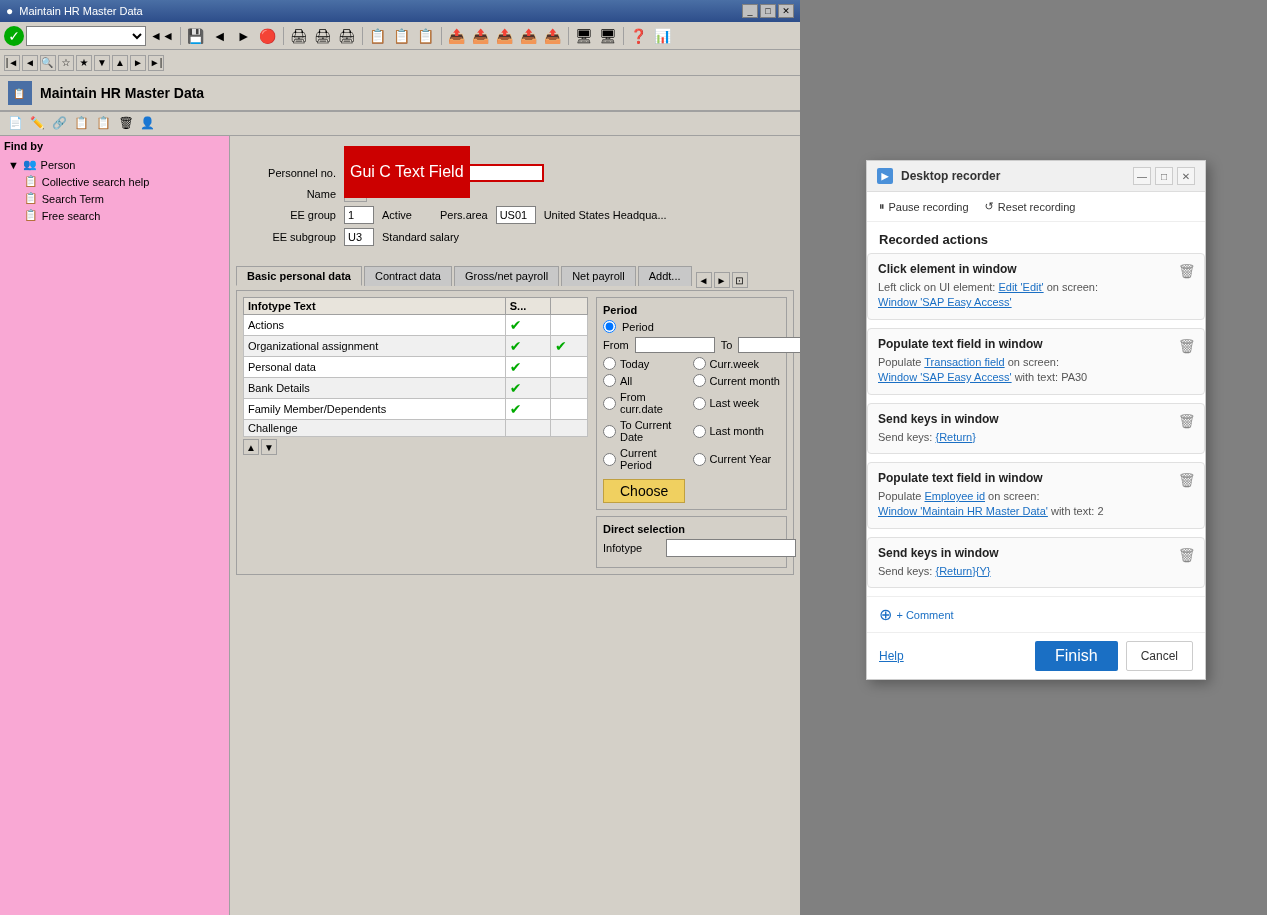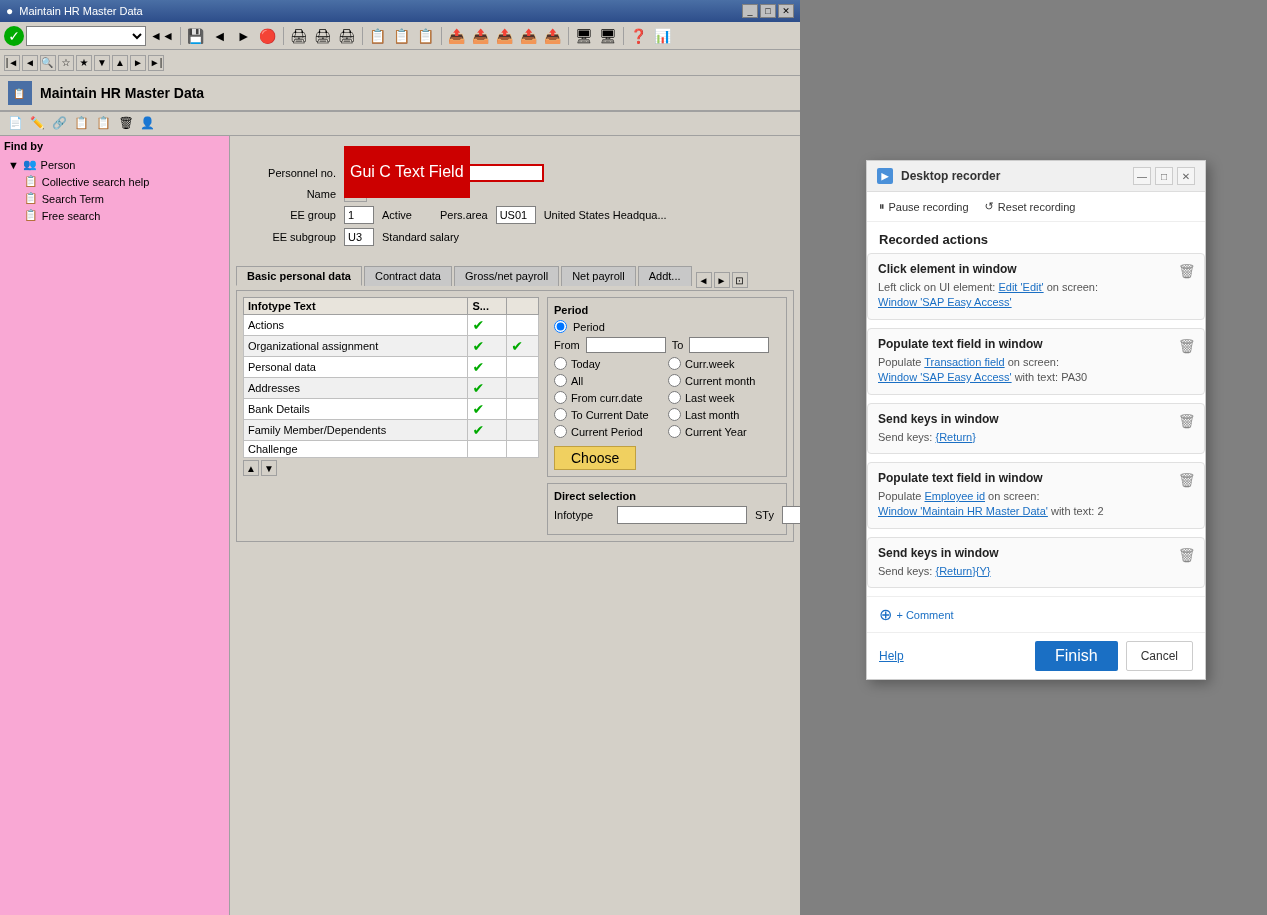--- a/index.html
+++ b/index.html
@@ -273,25 +273,20 @@
                   <td>Organizational assignment</td>
                   <td><span class="check-green">✔</span></td>
                   <td><span class="check-green">✔</span></td>
                 </tr>
                 <tr>
                   <td>Personal data</td>
                   <td><span class="check-green">✔</span></td>
                   <td></td>
                 </tr>
                 <tr>
-                  <td>Addresses</td>
-                  <td><span class="check-green">✔</span></td>
-                  <td></td>
-                </tr>
-                <tr>
                   <td>Bank Details</td>
                   <td><span class="check-green">✔</span></td>
                   <td></td>
                 </tr>
                 <tr>
                   <td>Family Member/Dependents</td>
                   <td><span class="check-green">✔</span></td>
                   <td></td>
                 </tr>
                 <tr>
@@ -301,21 +296,21 @@
                 </tr>
               </tbody>
             </table>
 
             <div style="display:flex; gap:2px; margin-top:2px;">
               <div class="small-btn">▲</div>
               <div class="small-btn">▼</div>
             </div>
           </div>
 
-          <div style="width:240px;">
+          <div style="width:191px;">
             <div class="period-box">
               <div class="period-title">Period</div>
 
               <div class="from-to-row">
                 <input type="radio" name="period" checked="" style="">
                 <span>Period</span>
               </div>
               <div class="from-to-row">
                 <span>From</span>
                 <input type="text" class="period-input" style="">

